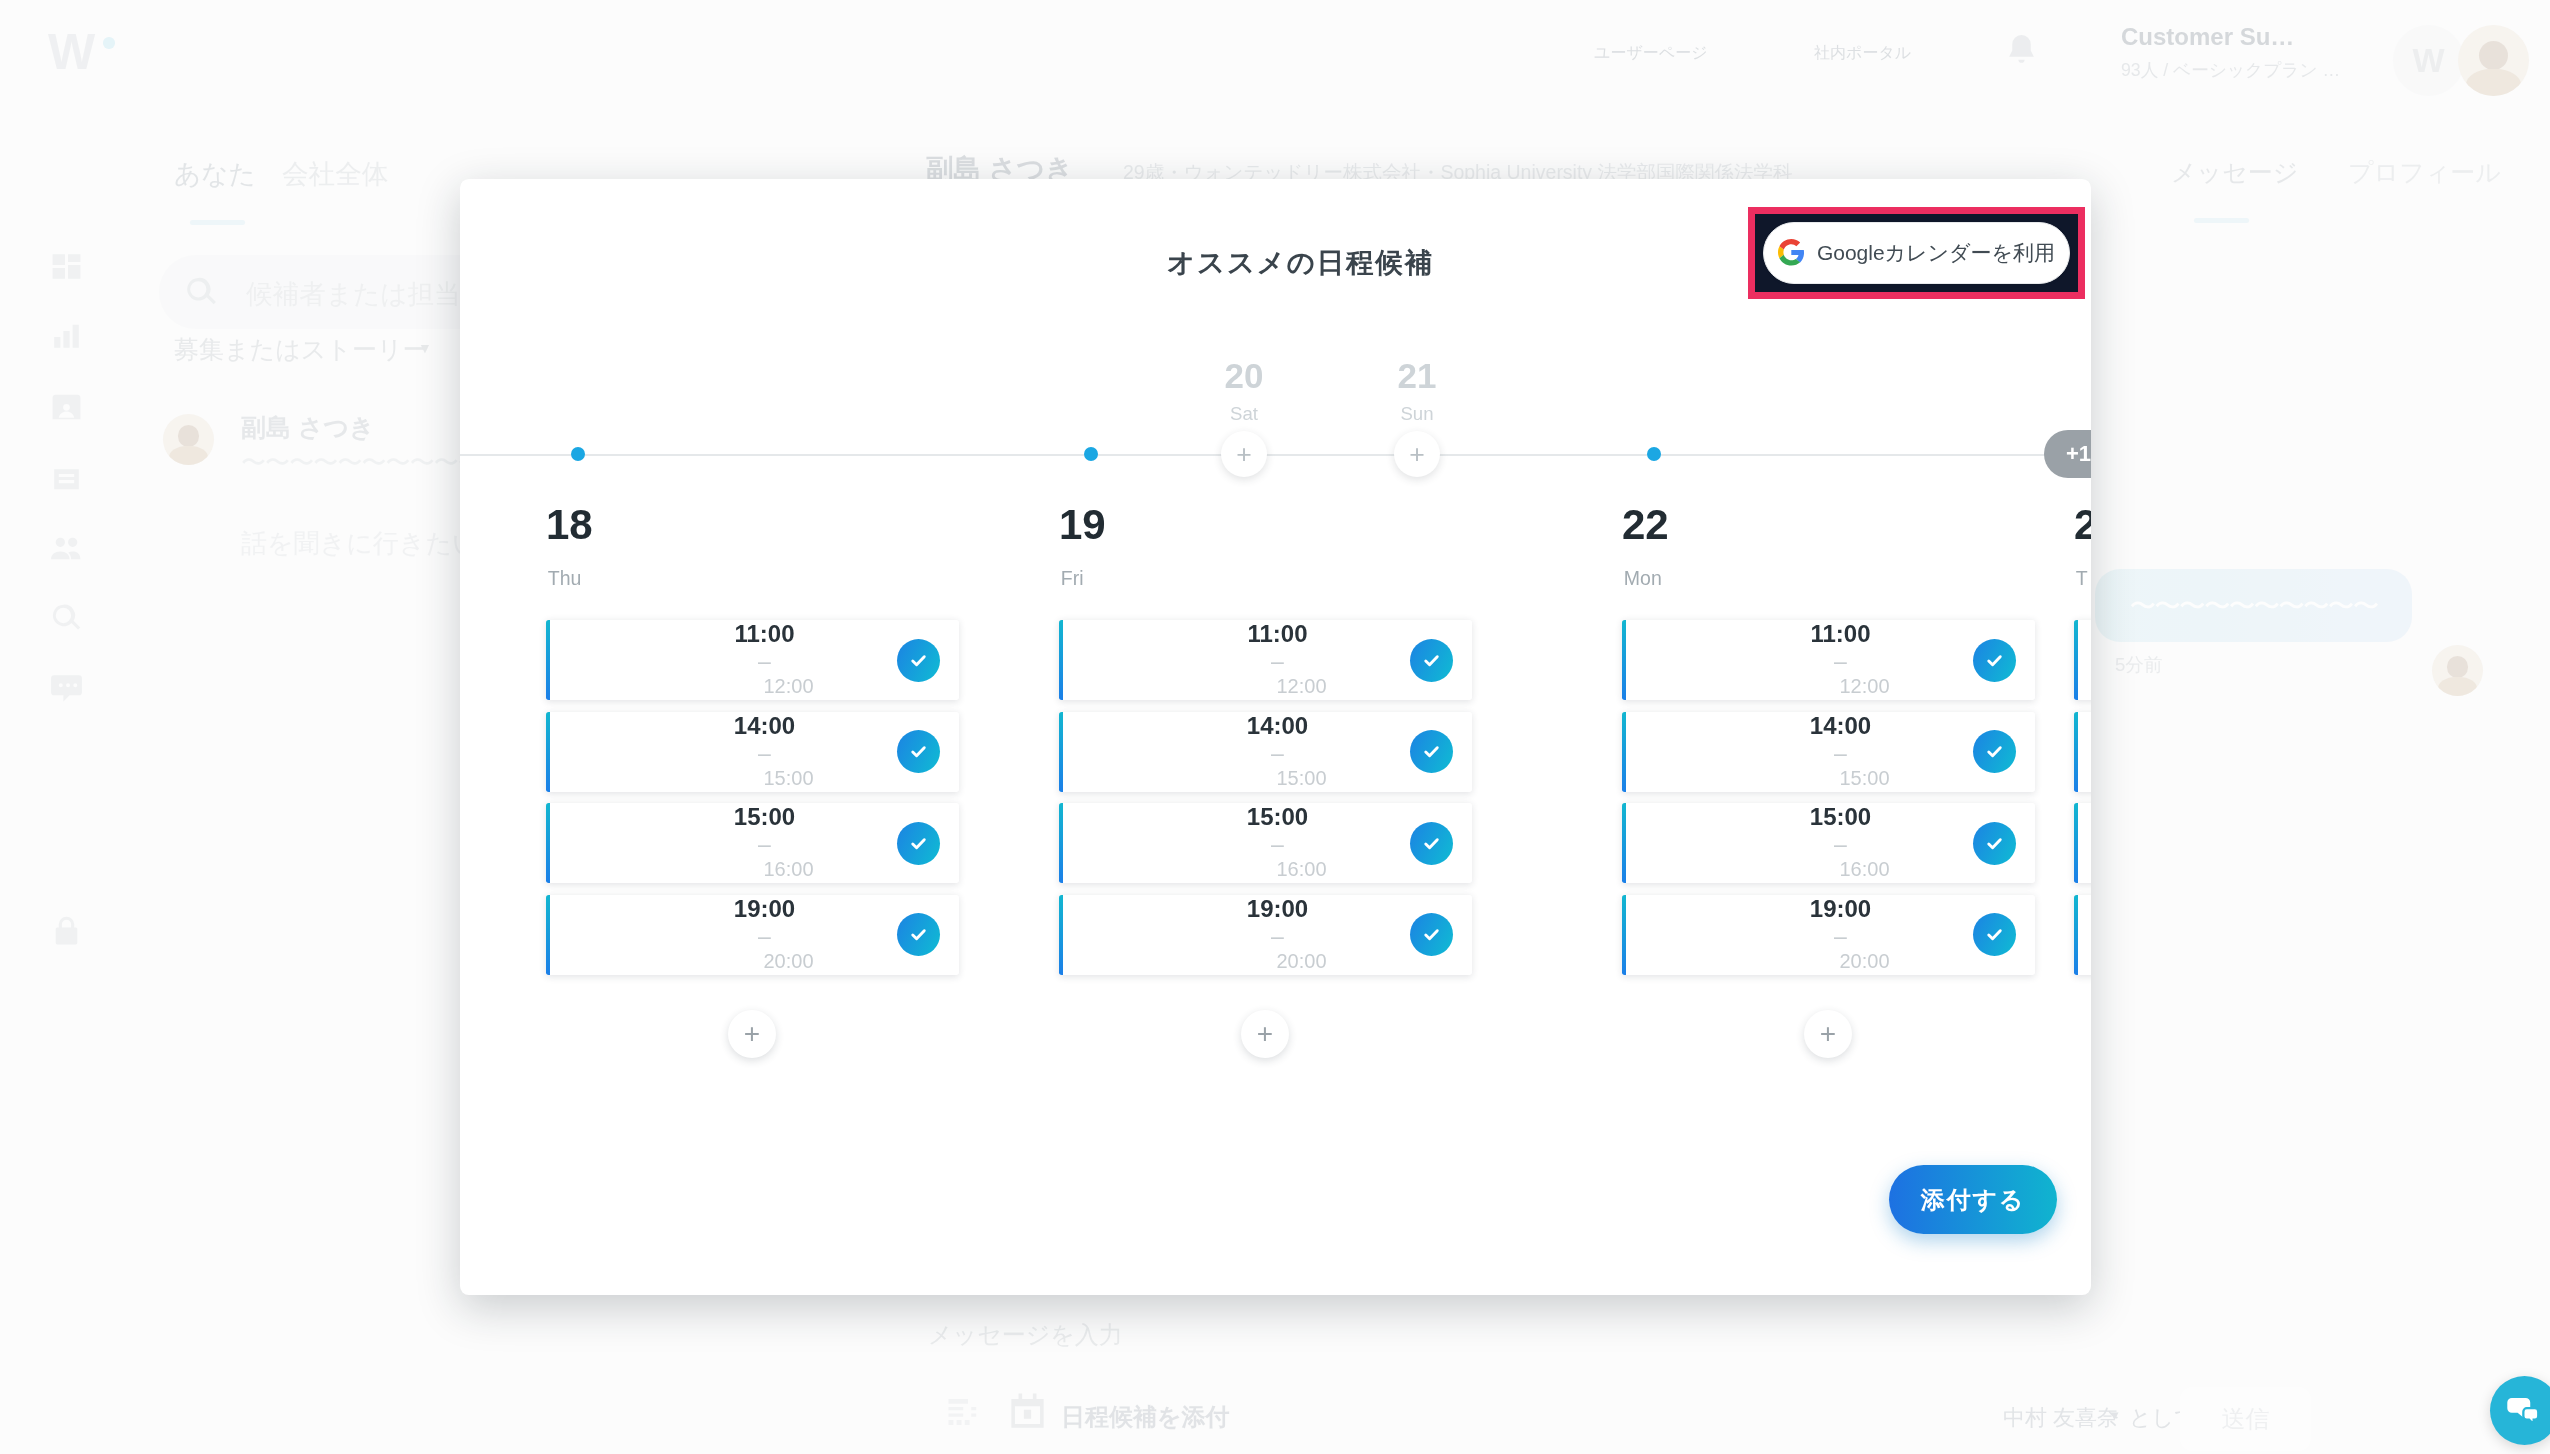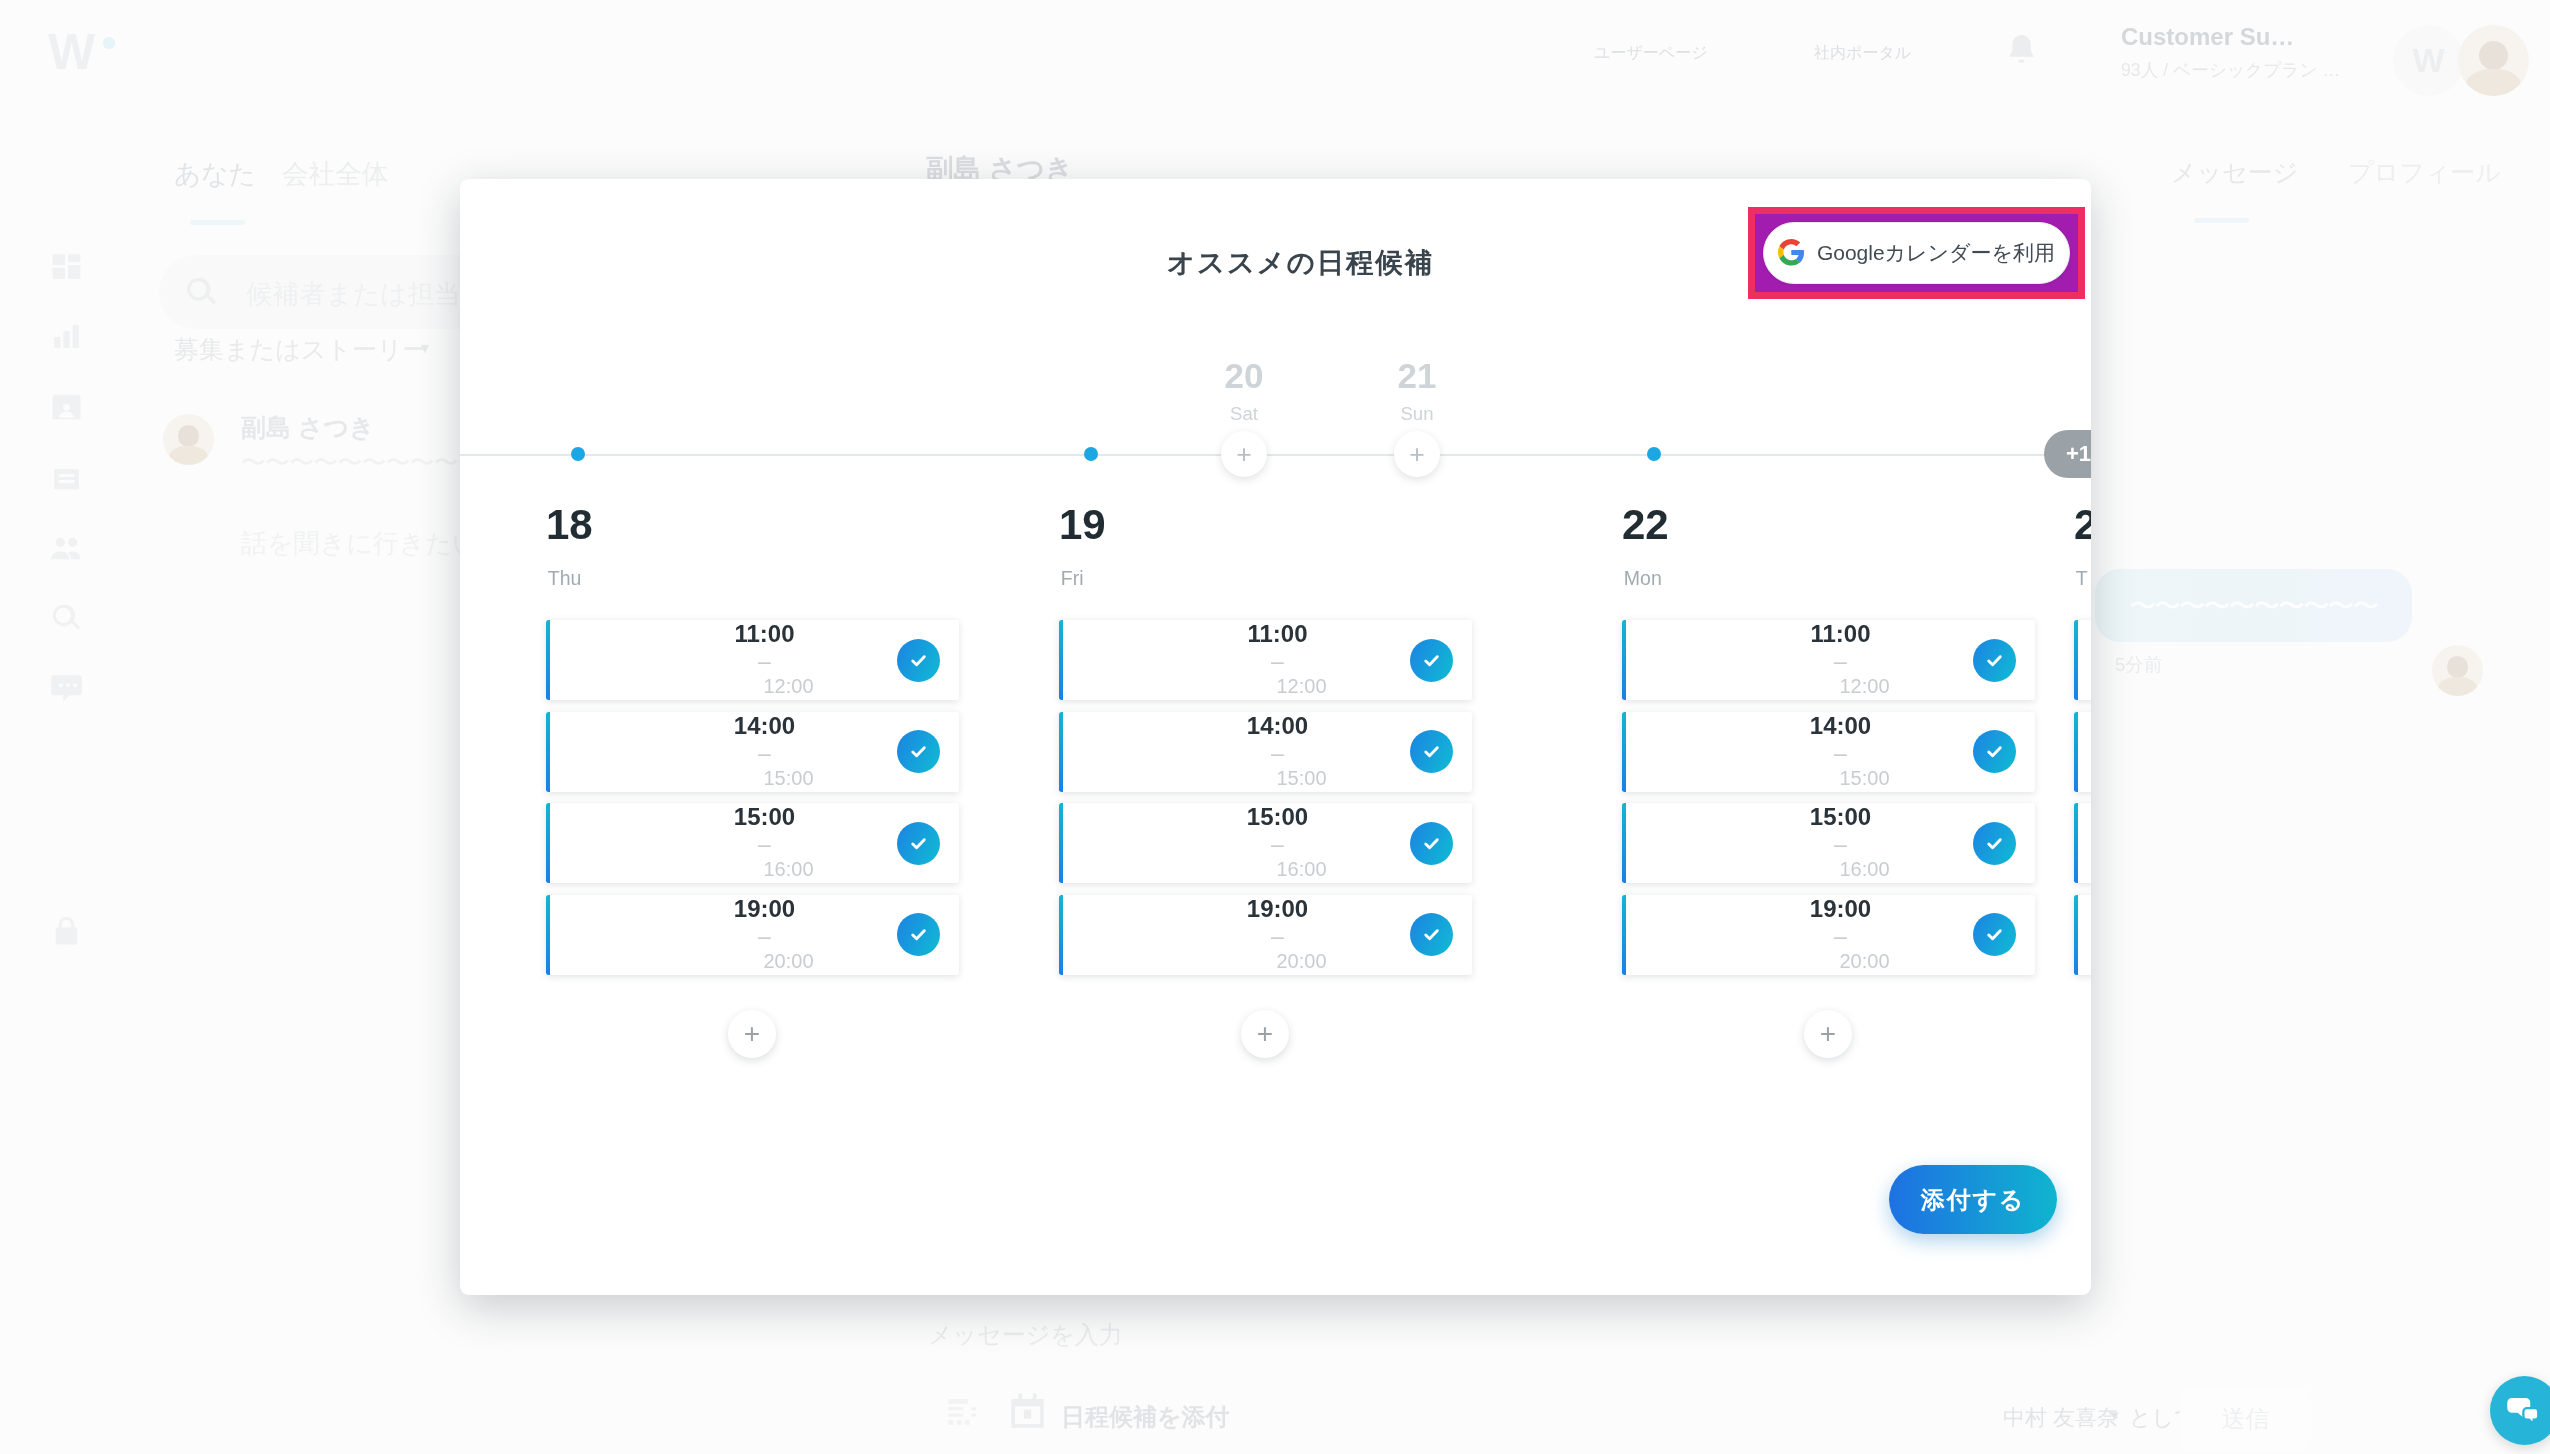--- a/index.html
+++ b/index.html
@@ -62,21 +62,21 @@
   .sender-caret{left:2108px;top:1408px;font-size:13.3px;color:#b7bec4;}
   .sender-suffix{left:2129px;top:1403px;font-size:22px;color:#b7bec4;}
   .send-btn{left:2180px;top:1387px;width:131px;height:64px;border-radius:12.4px;background:#fff;border:none;
             font-size:24px;color:#d9dde0;font-family:inherit;}
 
   
   .modal{position:absolute;left:460px;top:179px;width:1631px;height:1116px;background:#fff;border-radius:8.9px;
          box-shadow:0 12.4px 44px rgba(25,35,45,.22);overflow:hidden;z-index:30;}
   .modal-title{left:0;top:66px;width:100%;text-align:center;font-size:27.5px;font-weight:700;color:#3a444c;letter-spacing:1.8px;padding-left:25px;}
   .google-annotation{left:1288px;top:27.5px;width:337px;height:92px;border:7px solid #ec2e60;box-sizing:border-box;
-                     display:flex;align-items:center;justify-content:center;background:#a21caf;}
+                     display:flex;align-items:center;justify-content:center;background:#0f172a;}
   .google-btn{width:307px;height:62px;border-radius:31px;background:#fff;border:1.8px solid #e7e9eb;
               box-shadow:0 0.9px 3.5px rgba(0,0,0,.06);display:flex;align-items:center;justify-content:center;gap:12.4px;
               font-size:21px;color:#414b53;font-family:inherit;cursor:pointer;}
   .timeline{left:0;top:275px;width:100%;height:1.8px;background:#e5e8ea;}
 
   .day-col{position:absolute;top:0;width:413px;height:100%;}
   .tl-dot{position:absolute;left:25px;top:268px;width:14px;height:14px;border-radius:50%;background:#1ba7e3;}
   .day-num{position:absolute;left:0;top:322px;font-size:42px;font-weight:700;color:#222c33;}
   .day-dow{position:absolute;left:1.8px;top:388px;font-size:19.5px;color:#a2abb1;}
   .slots{position:absolute;left:0;top:441px;width:413px;}
@@ -181,20 +181,21 @@
       </div>
     <div class="abs search-ph">候補者または担当者</div>
     <div class="abs filter-label">募集またはストーリー</div>
     <div class="abs filter-caret">▼</div>
     <div class="abs avatar photo-avatar list-avatar"></div>
     <div class="abs list-name">副島 さつき</div>
     <div class="abs list-squiggle">〜〜〜〜〜〜〜〜〜〜</div>
     <div class="abs list-snippet">話を聞きに行きたいボ</div>
 
     <div class="abs cand-name">副島 さつき</div>
+    <div class="abs cand-meta">29歳・ウォンテッドリー株式会社・Sophia University 法学部国際関係法学科</div>
 
     <div class="abs tab-messages">メッセージ</div>
     <div class="abs tab-underline" style="left:2194px;top:218px"></div>
     <div class="abs tab-profile">プロフィール</div>
     <div class="abs chat-bubble">
       <span class="chat-squiggle">〜〜〜〜〜〜〜〜〜〜</span>
     </div>
     <div class="abs chat-time">5分前</div>
     <div class="abs avatar photo-avatar chat-avatar"></div>
 

